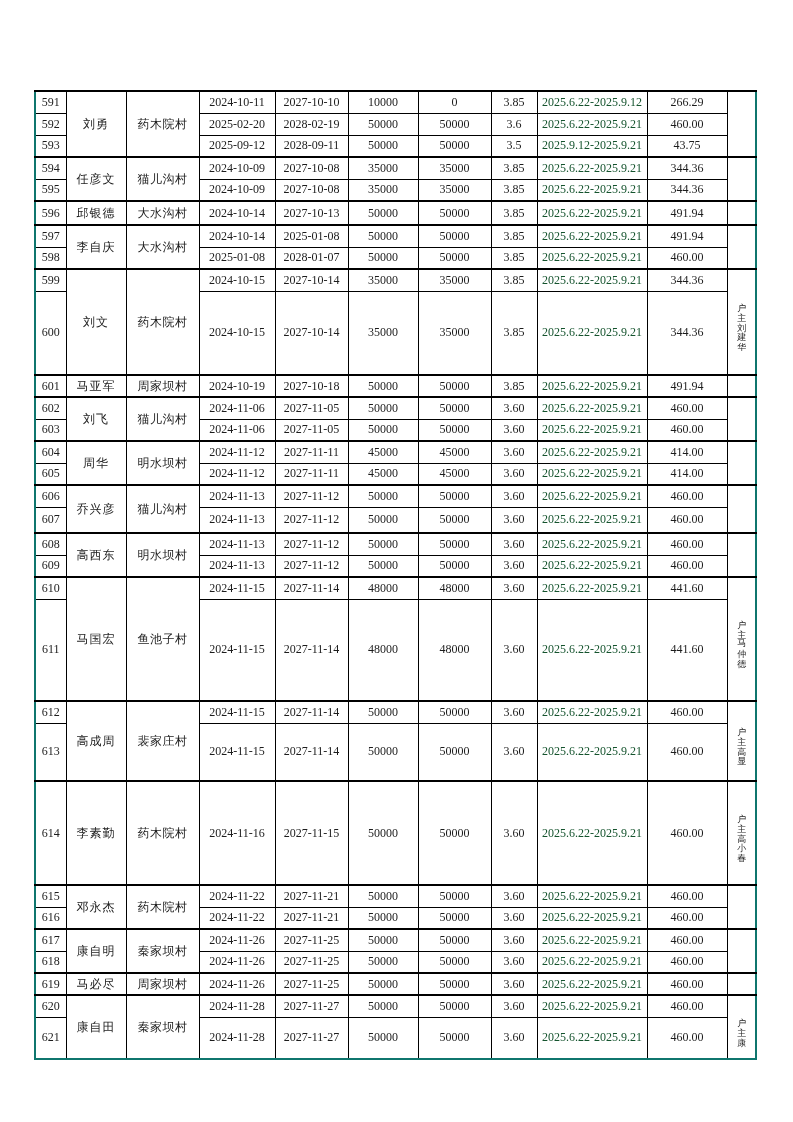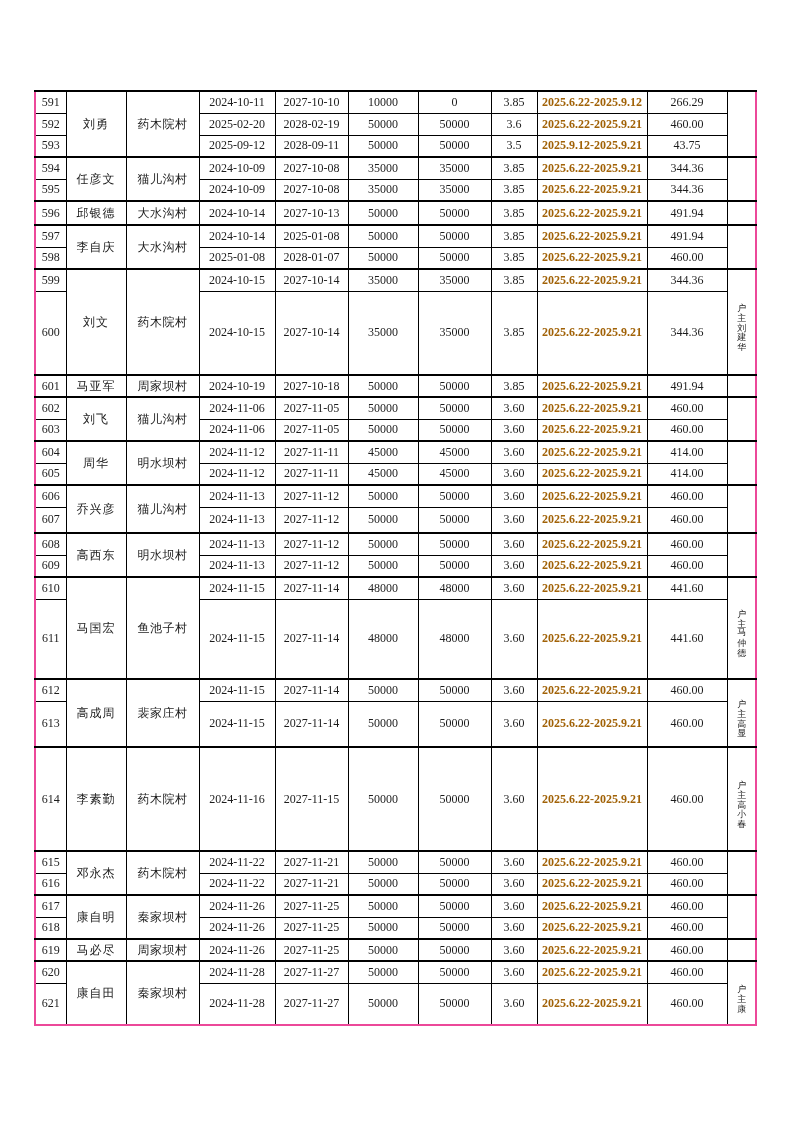--- a/index.html
+++ b/index.html
@@ -16,40 +16,40 @@
     background: #ffffff;
     overflow: hidden;
   }
   table.loan {
     position: absolute;
     left: 34px;
     top: 90px;
     border-collapse: collapse;
     table-layout: fixed;
     width: 723px;
-    border: 2px solid #ec4899;
+    border: 2px solid #0f766e;
   }
   table.loan td {
     border: 1px solid #000;
     text-align: center;
     vertical-align: middle;
     font-size: 12px;
     padding: 0;
     overflow: hidden;
     white-space: nowrap;
   }
   
   tr.group-start td { border-top: 2px solid #000; }
   td.c-name  { font-size: 13px; letter-spacing: 1px; }
   td.c-vill  { font-size: 13px; letter-spacing: 0.5px; }
   td.c-no    { font-size: 12px; }
   td.c-date  { font-size: 12px; }
   td.c-amt   { font-size: 12px; }
   td.c-rate  { font-size: 12px; }
-  td.c-per   { font-size: 8px; color: #a16207; font-weight: bold; }
+  td.c-per   { font-size: 8px; color: #14532d; }
   td.c-int   { font-size: 12px; }
   td.c-rem   { vertical-align: top; text-align: center; padding-top: 5px; }
   td.c-rem span {
     display: inline-block;
     writing-mode: vertical-rl;
     text-orientation: upright;
     font-size: 9px;
     letter-spacing: 10px;
     line-height: 1;
   }
@@ -310,21 +310,21 @@
           <td class="c-vill" rowspan="2">鱼池子村</td>
           <td class="c-date">2024-11-15</td>
           <td class="c-date">2027-11-14</td>
           <td class="c-amt">48000</td>
           <td class="c-amt">48000</td>
           <td class="c-rate">3.60</td>
           <td class="c-per">2025.6.22-2025.9.21</td>
           <td class="c-int">441.60</td>
           <td class="c-rem" rowspan="2"><span>户主马仲德</span></td>
         </tr>
-        <tr style="height: 80px;">
+        <tr style="height: 102px;">
           <td class="c-no">611</td>
           <td class="c-date">2024-11-15</td>
           <td class="c-date">2027-11-14</td>
           <td class="c-amt">48000</td>
           <td class="c-amt">48000</td>
           <td class="c-rate">3.60</td>
           <td class="c-per">2025.6.22-2025.9.21</td>
           <td class="c-int">441.60</td>
         </tr>
         <tr class="group-start" style="height: 22px;">
@@ -333,21 +333,21 @@
           <td class="c-vill" rowspan="2">裴家庄村</td>
           <td class="c-date">2024-11-15</td>
           <td class="c-date">2027-11-14</td>
           <td class="c-amt">50000</td>
           <td class="c-amt">50000</td>
           <td class="c-rate">3.60</td>
           <td class="c-per">2025.6.22-2025.9.21</td>
           <td class="c-int">460.00</td>
           <td class="c-rem" rowspan="2"><span>户主高显</span></td>
         </tr>
-        <tr style="height: 46px;">
+        <tr style="height: 58px;">
           <td class="c-no">613</td>
           <td class="c-date">2024-11-15</td>
           <td class="c-date">2027-11-14</td>
           <td class="c-amt">50000</td>
           <td class="c-amt">50000</td>
           <td class="c-rate">3.60</td>
           <td class="c-per">2025.6.22-2025.9.21</td>
           <td class="c-int">460.00</td>
         </tr>
         <tr class="group-start" style="height: 104px;">

